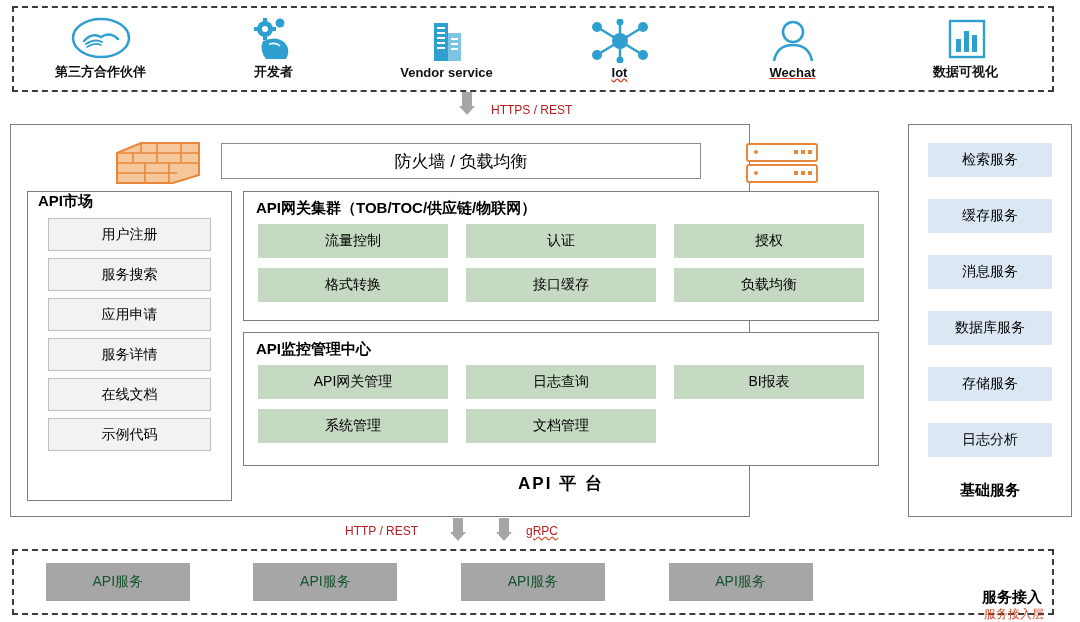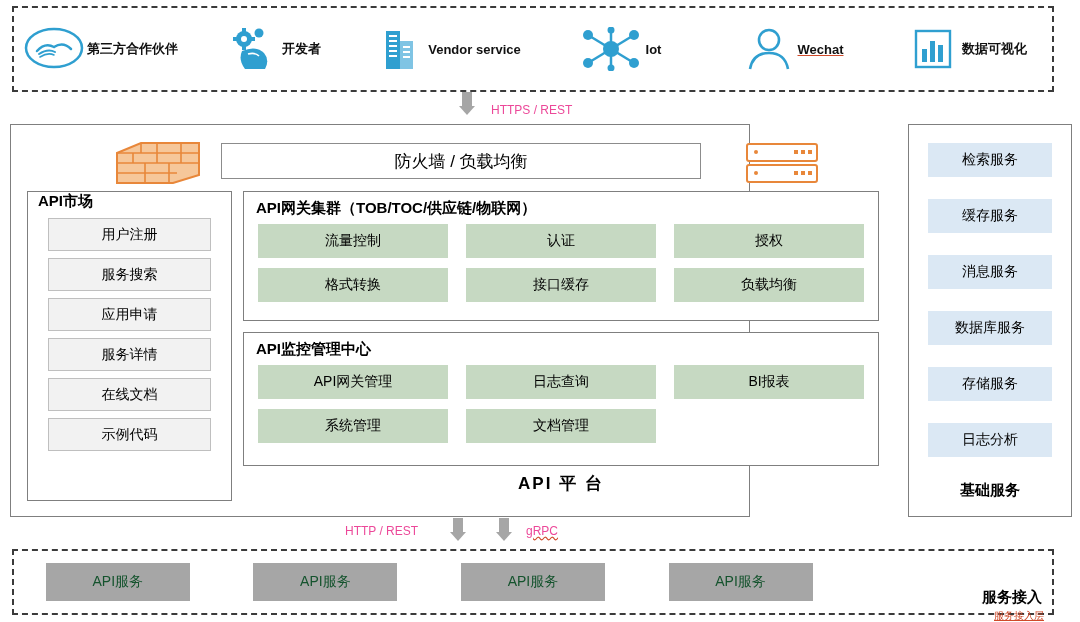--- a/index.html
+++ b/index.html
@@ -24,21 +24,21 @@
     width: 1042px;
     height: 86px;
     border: 2px dashed #3b3b3b;
     box-sizing: border-box;
     display: flex;
     align-items: center;
   }
   .consumer {
     flex: 1 1 0;
     display: flex;
-    flex-direction: row;
+    flex-direction: column;
     align-items: center;
     justify-content: center;
     gap: 2px;
   }
   .consumer .ico {
     height: 44px;
     display: flex;
     align-items: flex-end;
     justify-content: center;
   }
@@ -46,20 +46,21 @@
     font-size: 13px;
     font-weight: bold;
     color: #111;
     white-space: nowrap;
   }
   .cap.underlined {
     text-decoration: underline;
     text-decoration-color: #d04a2a;
   }
   .cap.squiggle {
+    text-decoration: underline;
     text-decoration-style: wavy;
     text-decoration-color: #d04a2a;
   }
 
   
   .arrow-down {
     position: absolute;
     width: 16px;
   }
   .arrow-down .shaft {
@@ -71,21 +72,21 @@
   .arrow-down .head {
     width: 0; height: 0;
     margin: 0 auto;
     border-left: 8px solid transparent;
     border-right: 8px solid transparent;
     border-top: 9px solid #a6a6a6;
   }
   .edge-label {
     position: absolute;
     font-size: 12px;
-    color: #ec4899;
+    color: #b91c1c;
     white-space: nowrap;
   }
 
   
   .platform {
     position: absolute;
     left: 10px;
     top: 124px;
     width: 740px;
     height: 393px;
@@ -248,24 +249,23 @@
     right: 10px;
     bottom: 6px;
     font-size: 15px;
     font-weight: bold;
     text-align: right;
   }
   .bottom-sub {
     position: absolute;
     right: 8px;
     bottom: -10px;
-    font-size: 10px;
+    font-size: 12px;
     color: #cf4a2a;
     white-space: nowrap;
-    text-decoration: underline;
   }
 </style>
 </head>
 <body>
 
 <div class="top-bar">
 
   <div class="consumer">
     <div class="ico">
       <svg width="62" height="44" viewBox="0 0 62 44">

